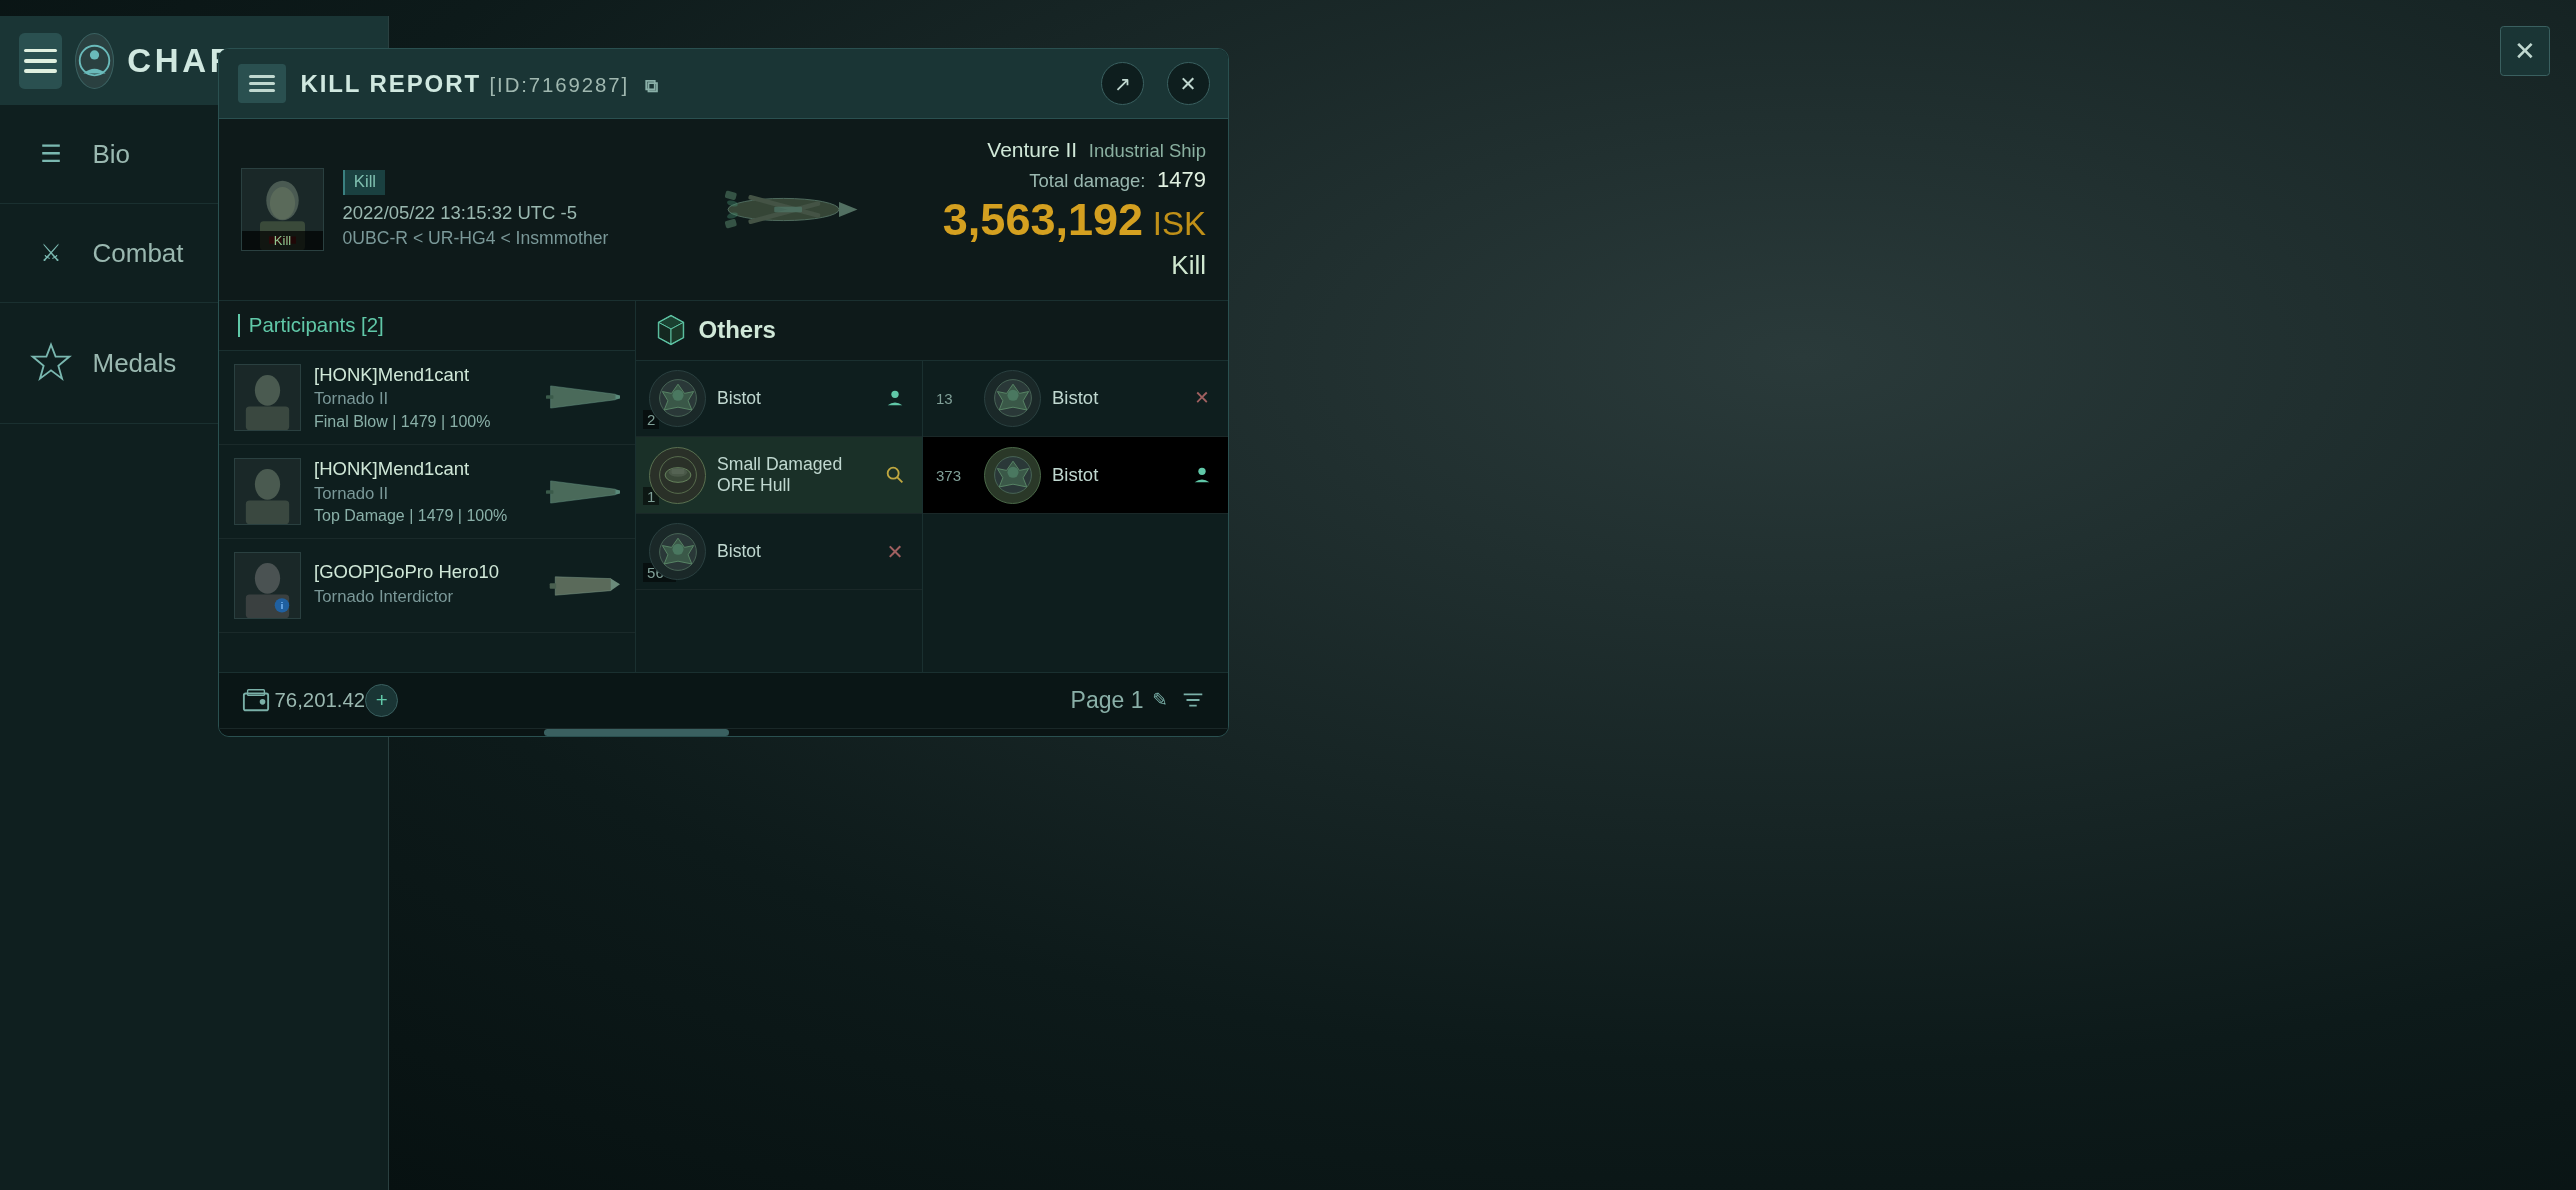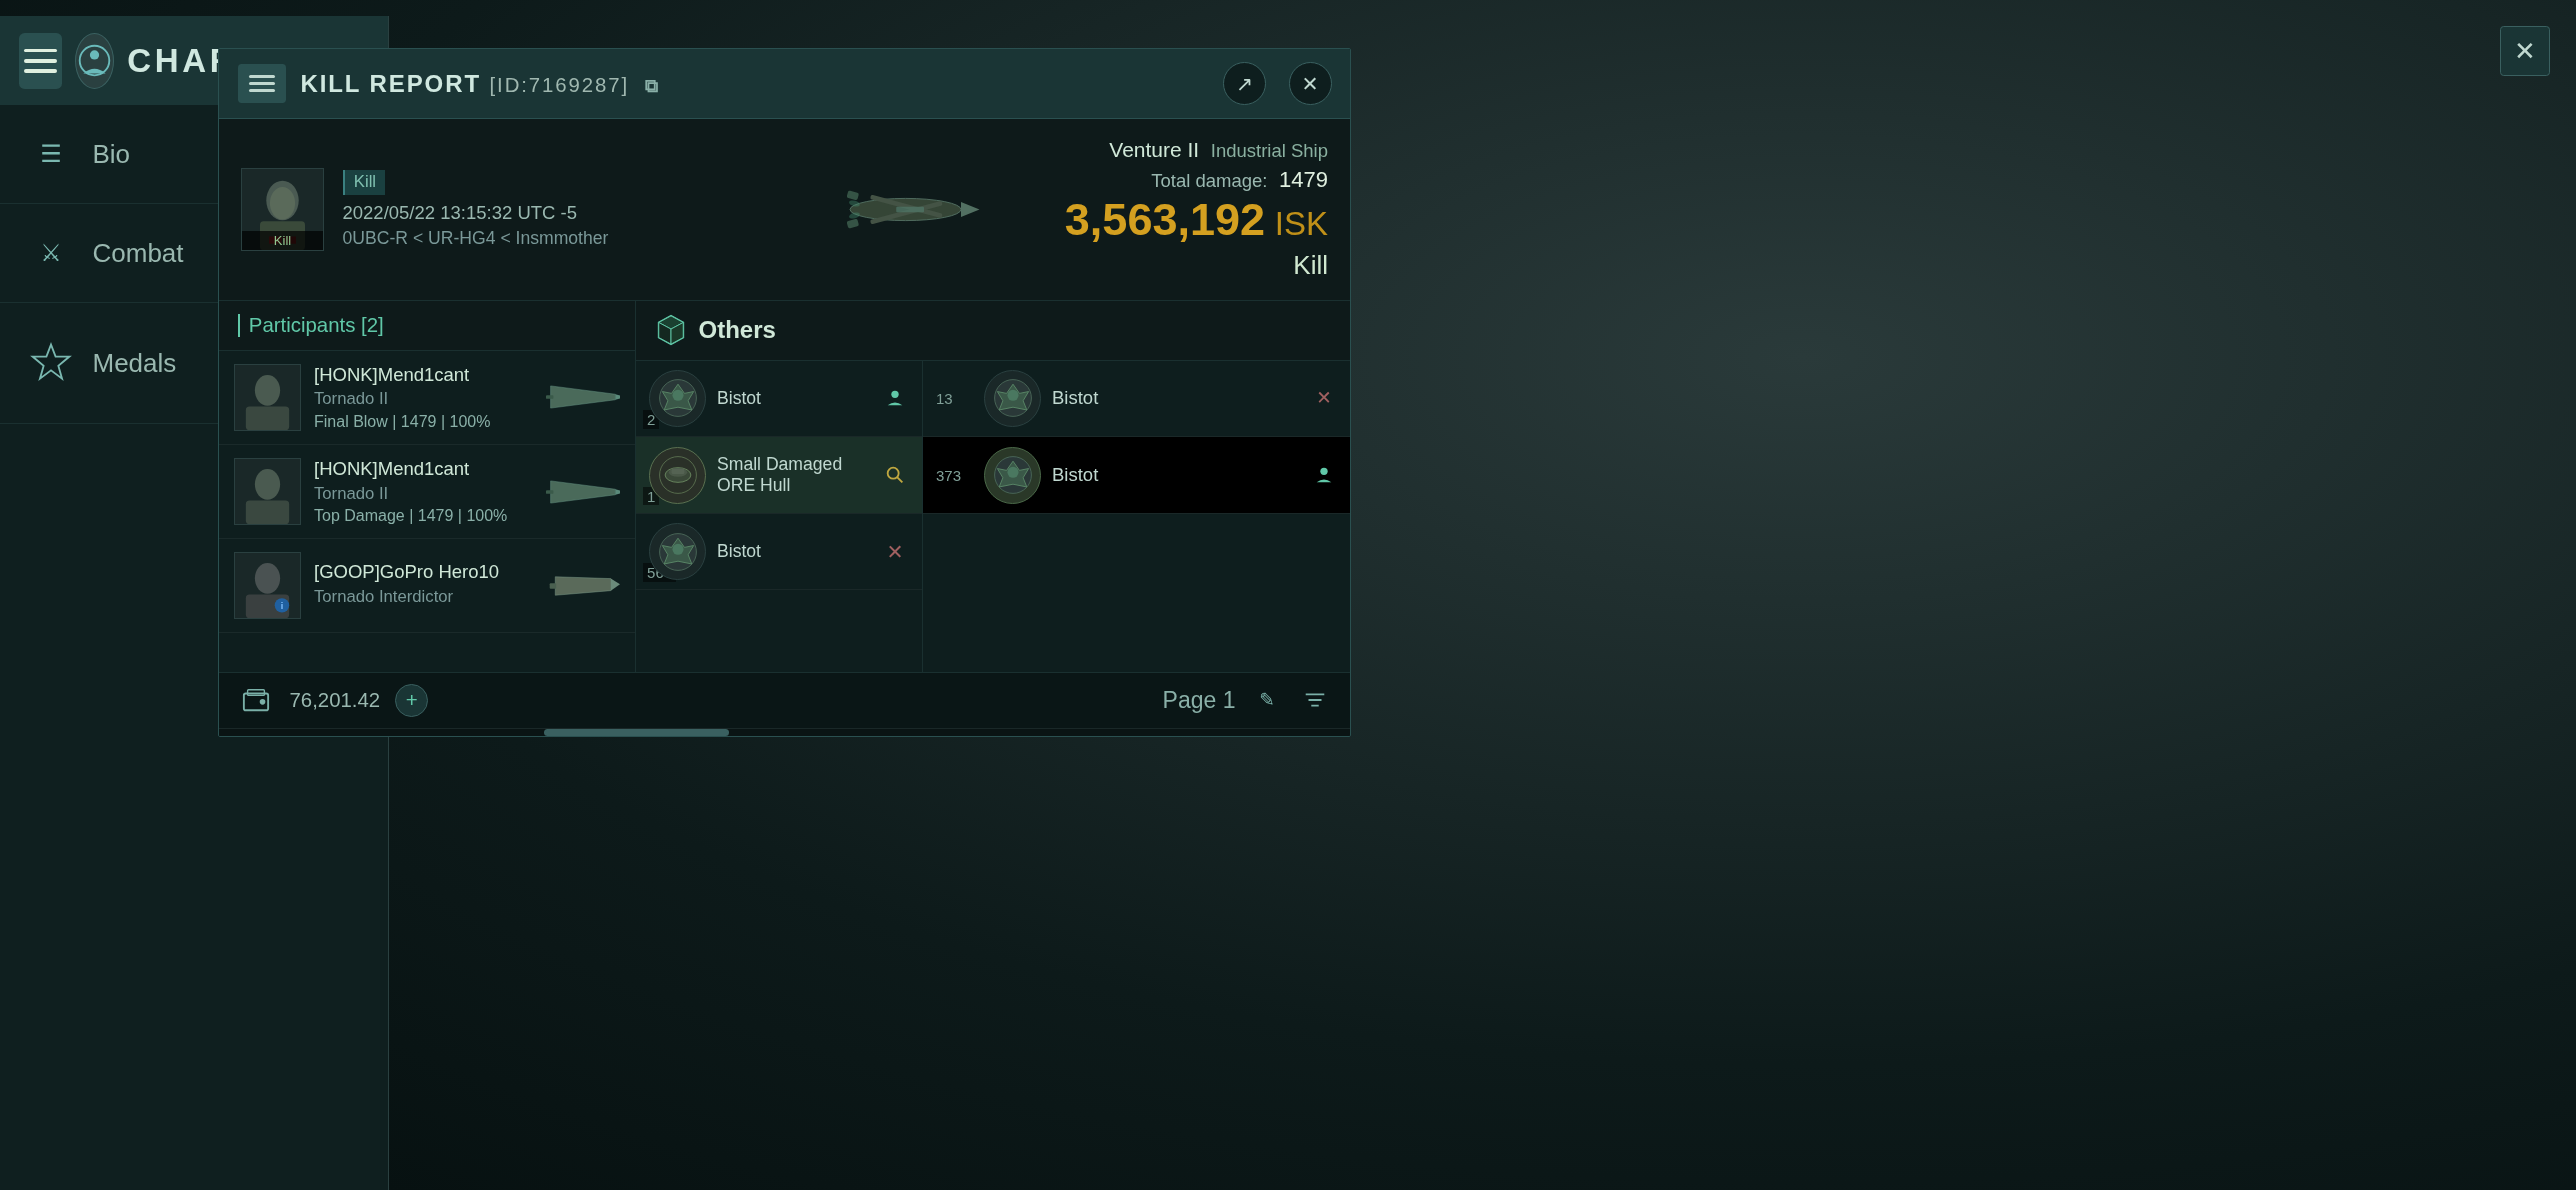--- a/index.html
+++ b/index.html
@@ -102,24 +102,24 @@
     .char-nav-label {
       font-size: 26px;
       color: #9ab8b0;
     }
 
     
     .kill-report-modal {
       position: absolute;
       left: 218px;
       top: 48px;
-      width: 1133px;
+      width: 1011px;
       background: #0e1e1e;
       border: 0.9px solid #2a5050;
-      border-radius: 2px;
+      border-radius: 11px;
       overflow: hidden;
     }
 
     
     .modal-titlebar {
       display: flex;
       align-items: center;
       padding: 13px 18.5px;
       background: #1a3535;
       border-bottom: 0.9px solid #2a5050;
@@ -560,21 +560,20 @@
       color: #a06060;
     }
 
     
     .modal-footer {
       display: flex;
       align-items: center;
       padding: 9.3px 18.5px;
       background: #0a1616;
       border-top: 0.9px solid #1a3030;
-      gap: 15px;
     }
 
     .footer-icon {
       width: 37px;
       height: 37px;
       display: flex;
       align-items: center;
       justify-content: center;
       color: #7ab0a8;
       font-size: 22px;

